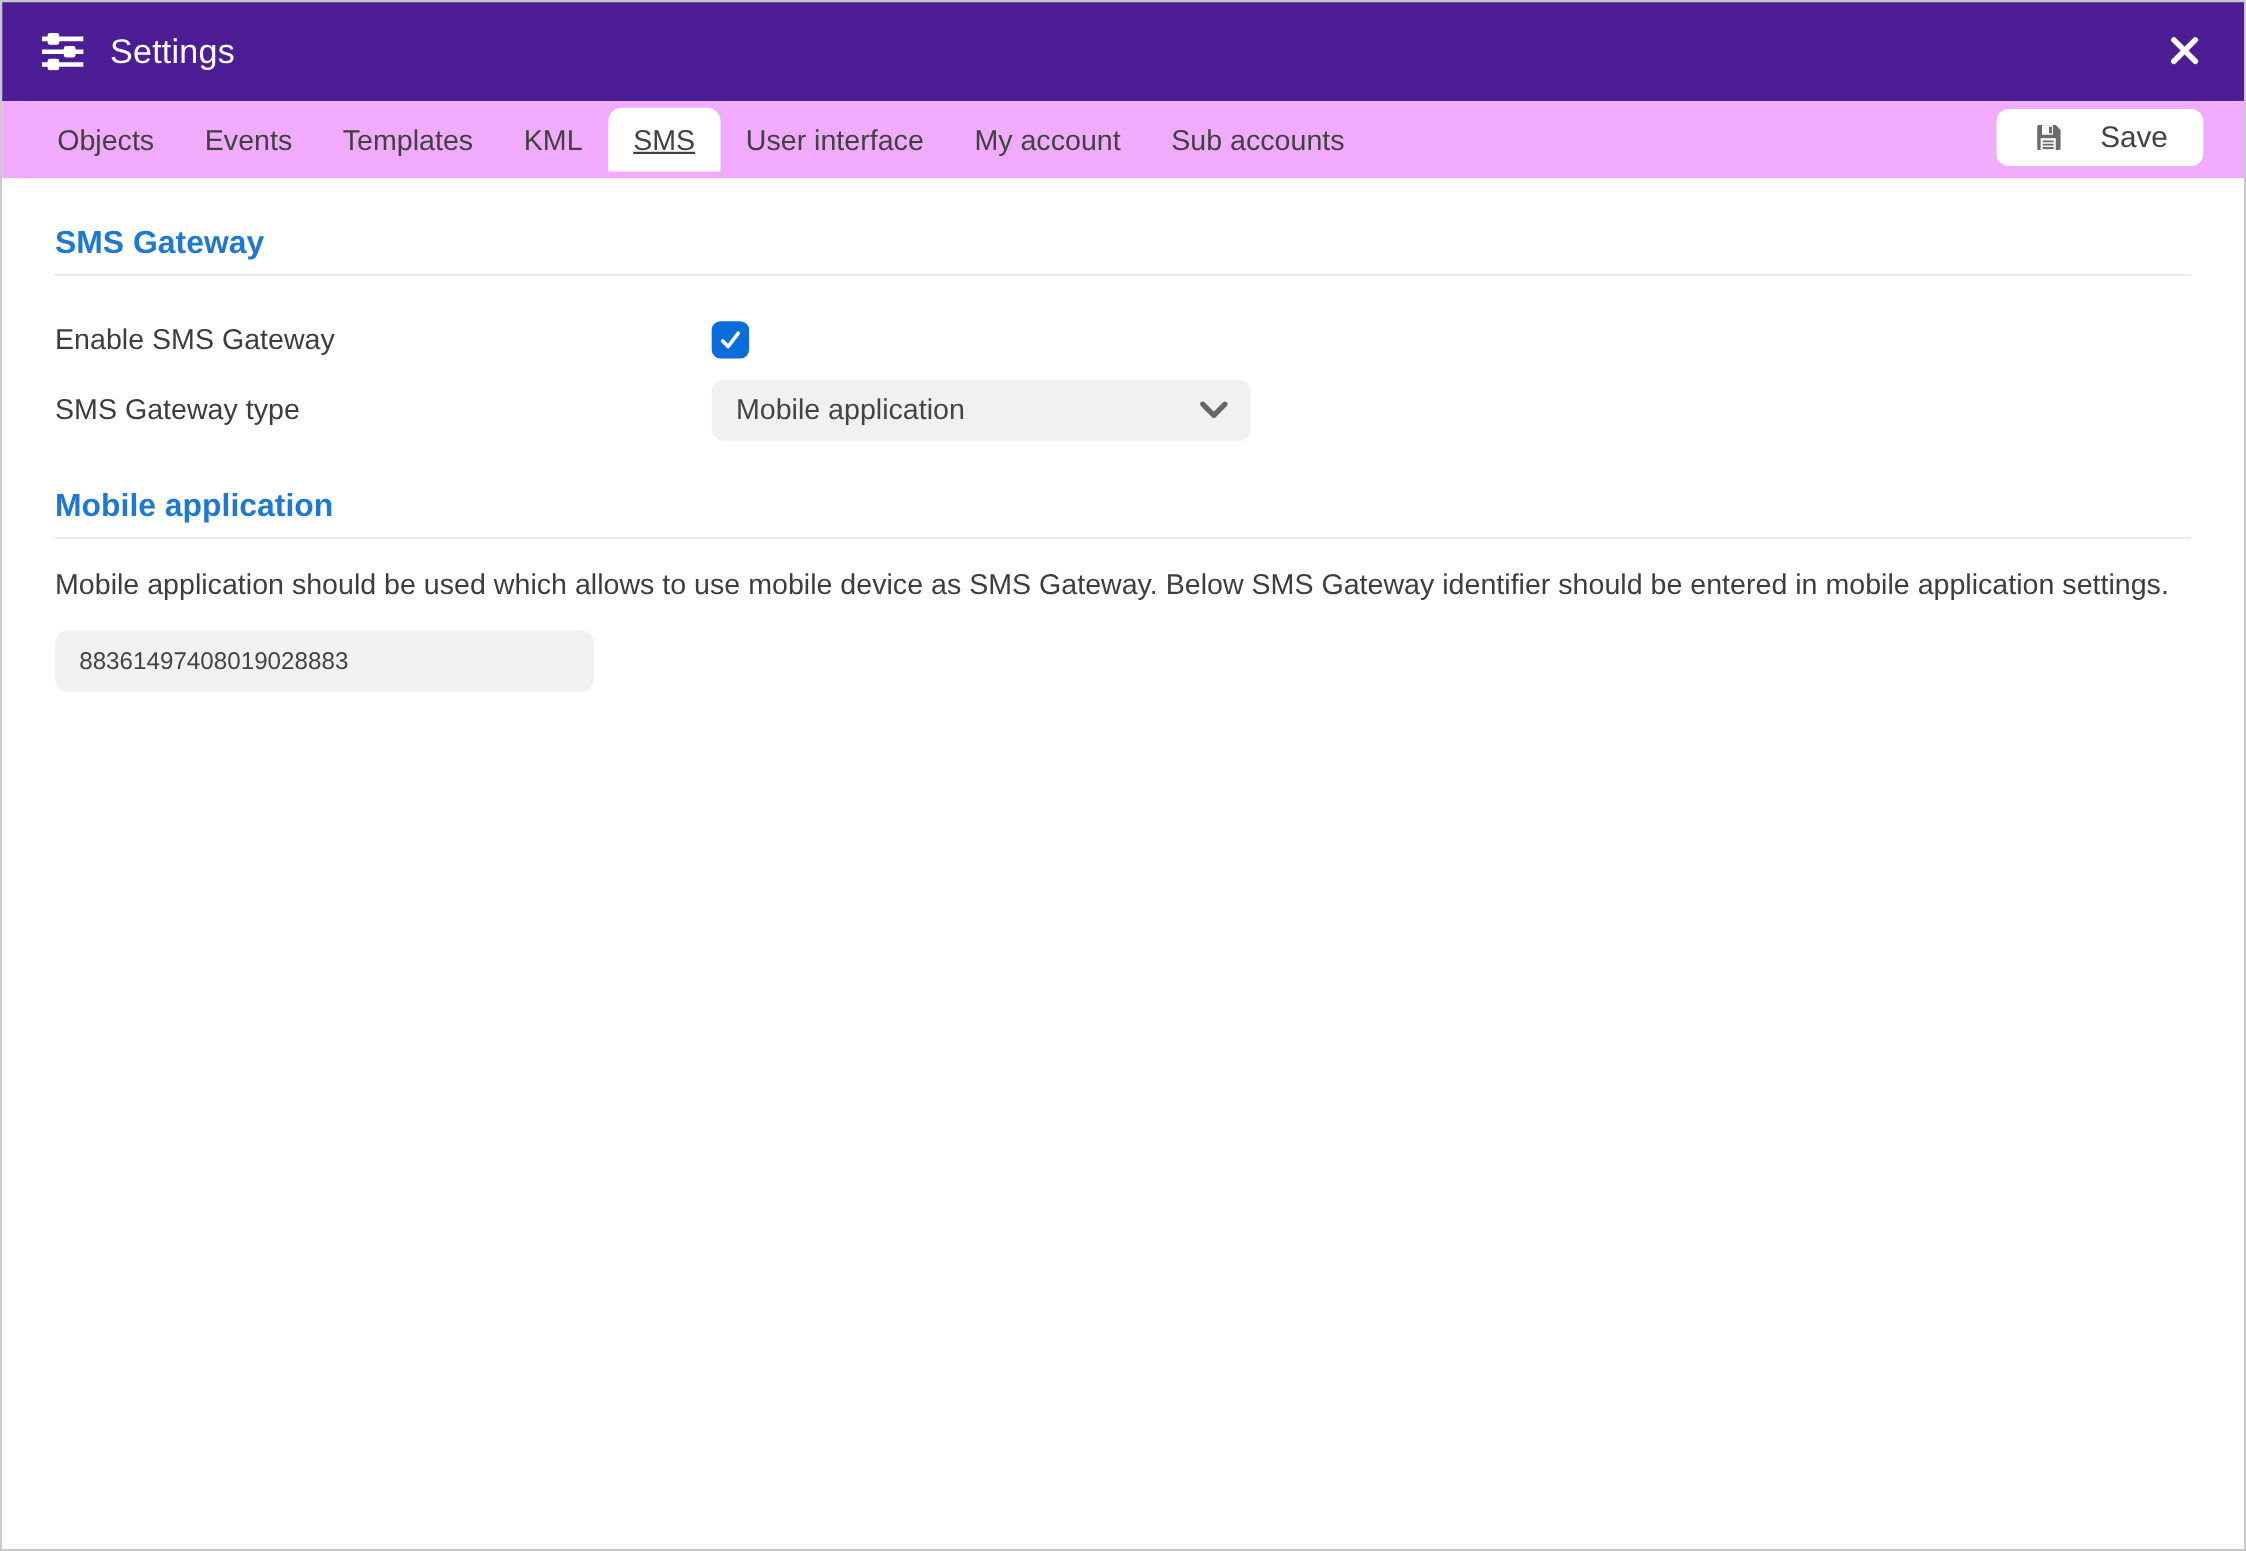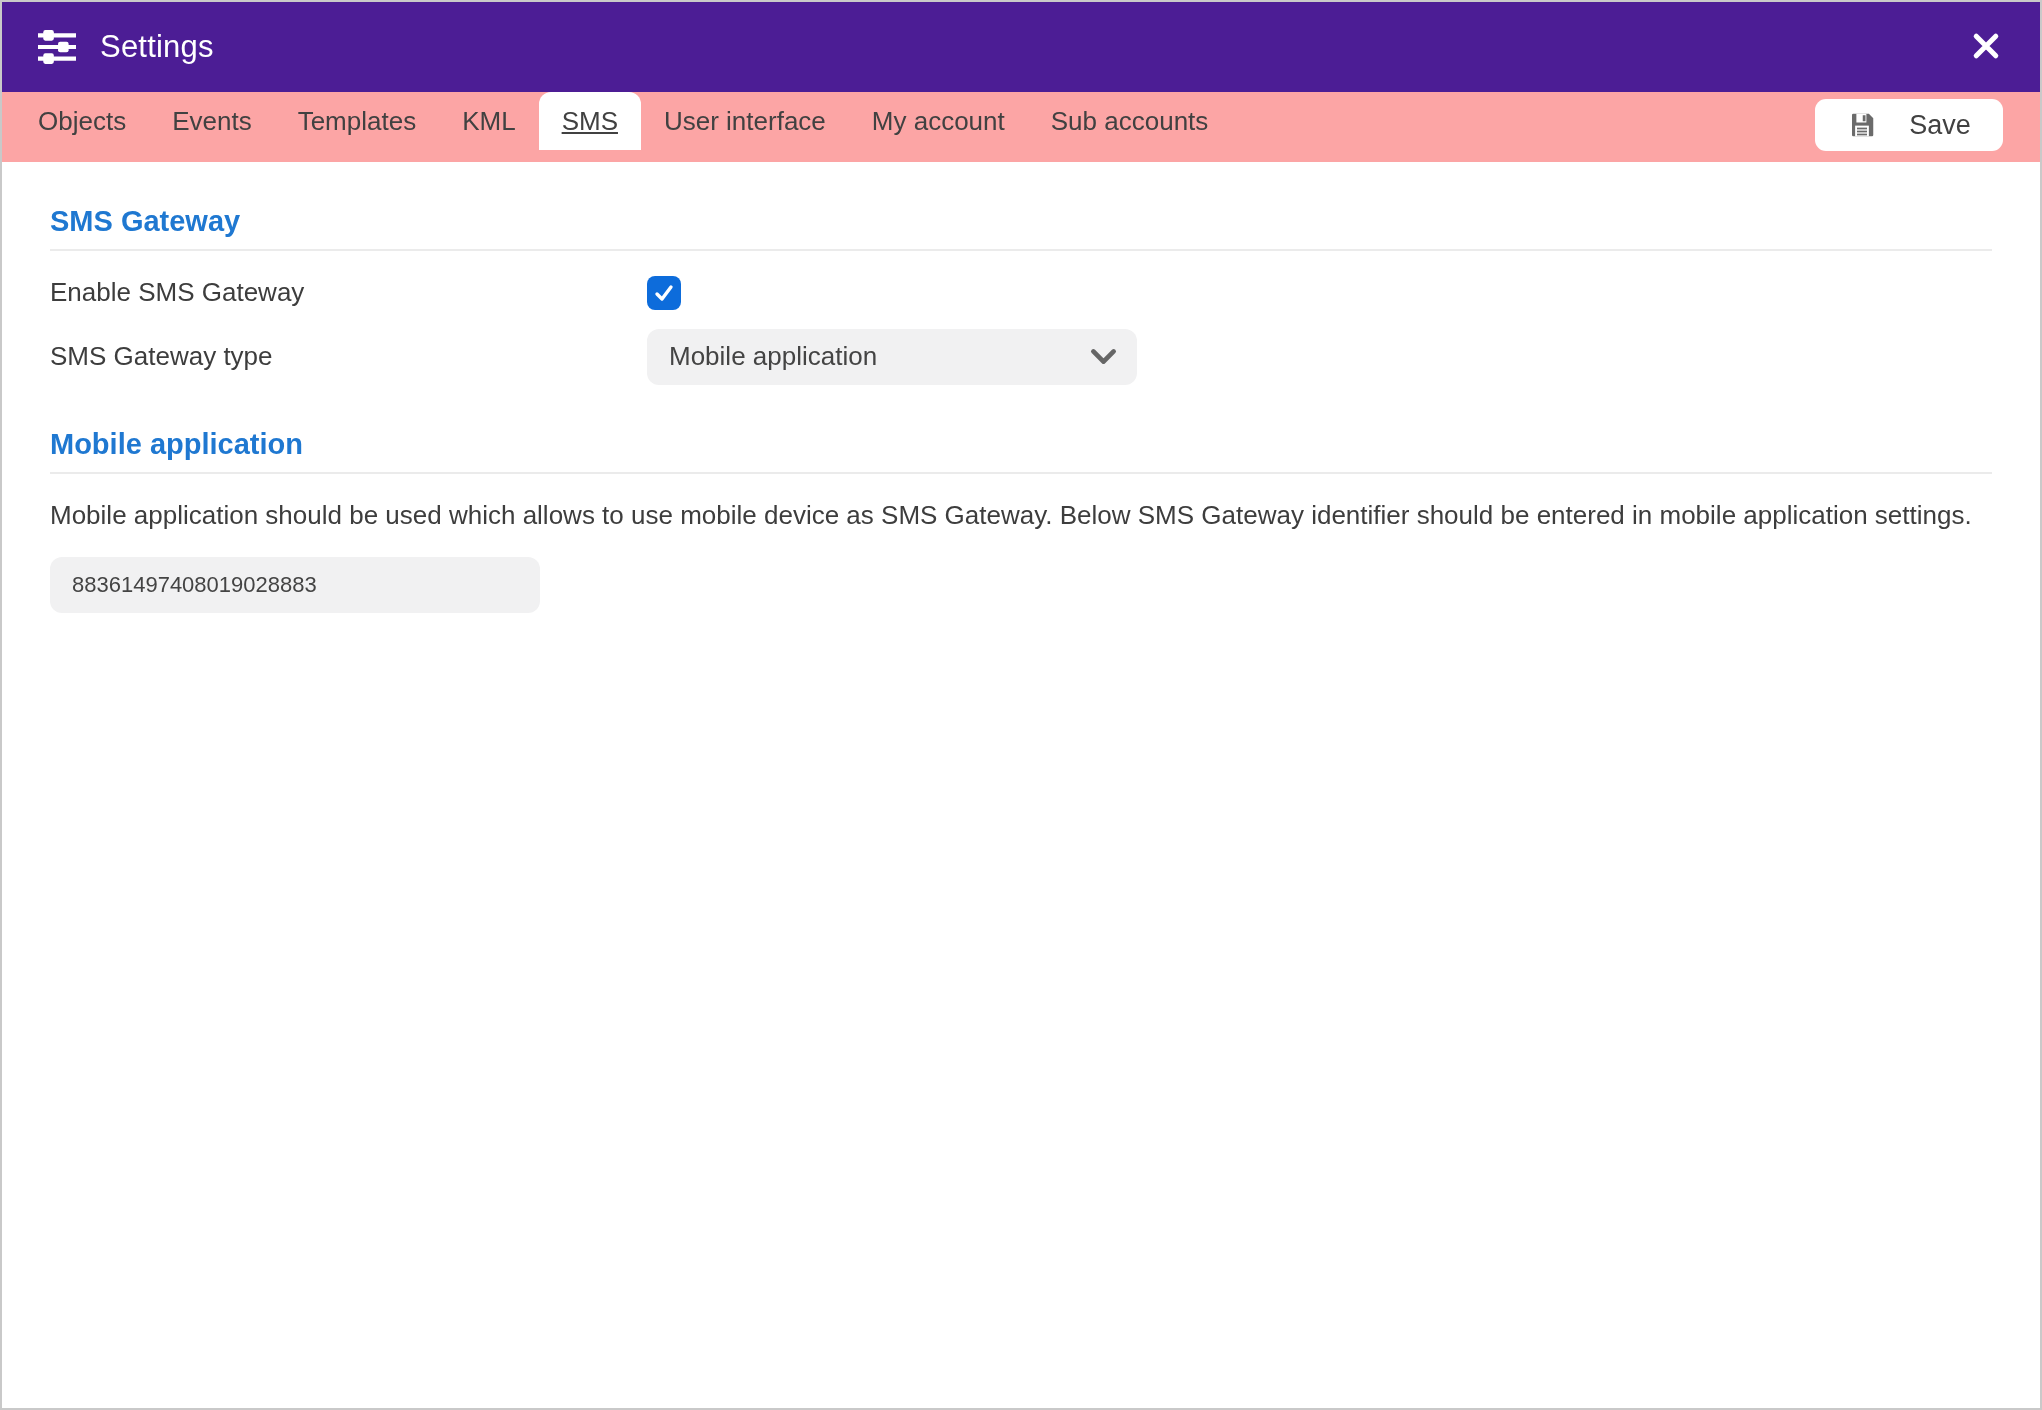--- a/index.html
+++ b/index.html
@@ -40,24 +40,24 @@
     background: transparent;
     border: none;
     width: 48px; height: 48px;
     display: flex; align-items: center; justify-content: center;
     cursor: pointer;
   }
   
   .tabbar {
     height: 70px;
     flex: 0 0 70px;
-    background: #fca5a5;
-    display: flex;
-    align-items: flex-start;
-    padding-left: 13px;
+    background: #f0abfc;
+    display: flex;
+    align-items: center;
+    padding-left: 27px;
     position: relative;
   }
   .tab {
     height: 58px;
     display: flex;
     align-items: center;
     padding: 0 23px;
     font-size: 26px;
     color: #414141;
     border-radius: 12px 12px 0 0;
@@ -98,21 +98,21 @@
     color: #1f78d1;
     line-height: 1.2;
   }
   .rule {
     border: none;
     border-top: 2px solid #ebebeb;
     margin-top: 10px;
   }
   .row { display: flex; align-items: center; }
   .row .flabel { width: 597px; flex: 0 0 597px; color: #3d3d3d; }
-  .row-enable { margin-top: 24px; height: 36px; }
+  .row-enable { margin-top: 40px; height: 36px; }
   .row-type { margin-top: 18px; height: 56px; }
   .row-identifier { margin-top: 24px; height: 56px; }
   .row-queue { margin-top: 8px; height: 56px; }
   .checkbox {
     width: 34px; height: 34px;
     border-radius: 8px;
     background: #0d6cdb;
     display: flex; align-items: center; justify-content: center;
     cursor: pointer;
   }

